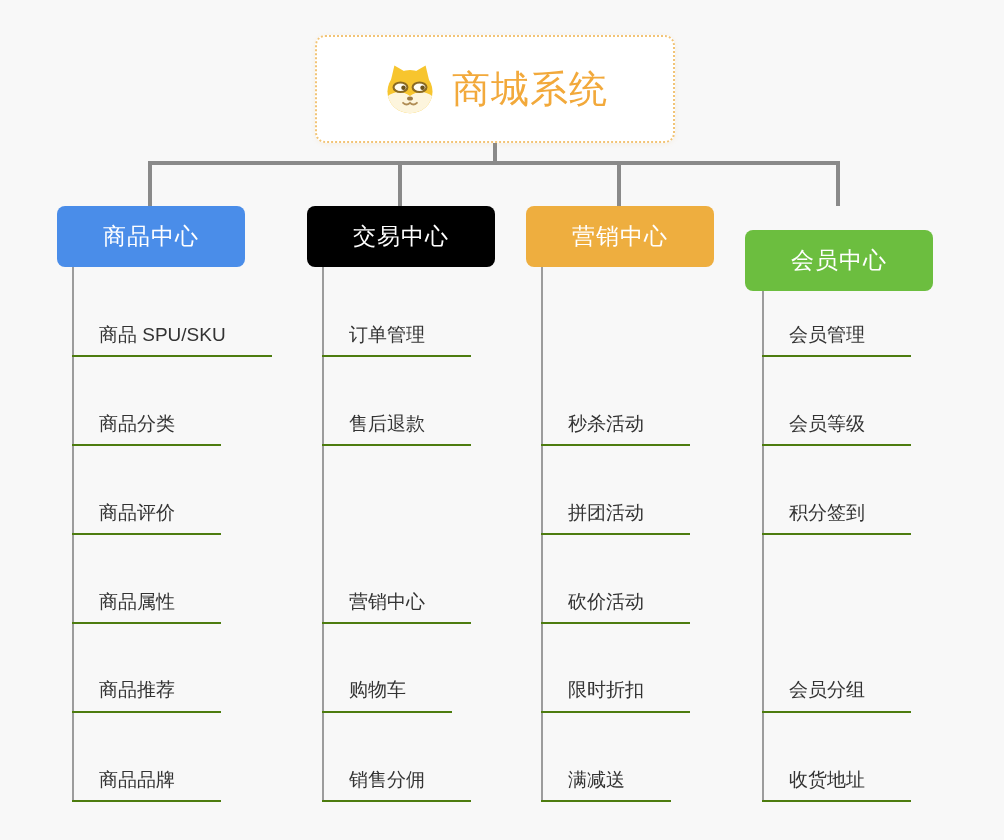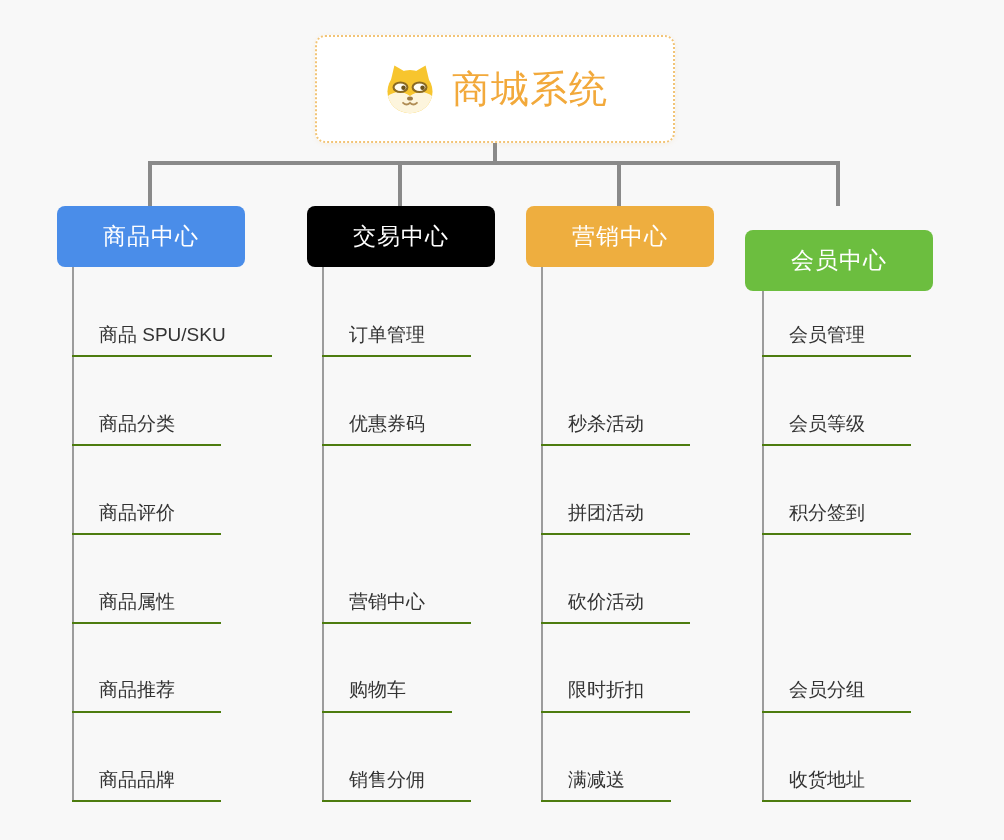--- a/index.html
+++ b/index.html
@@ -159,21 +159,21 @@
   </div>
 
   <div class="leaf x0 r0">商品 SPU/SKU</div>
   <div class="leaf x0 r1">商品分类</div>
   <div class="leaf x0 r2">商品评价</div>
   <div class="leaf x0 r3">商品属性</div>
   <div class="leaf x0 r4">商品推荐</div>
   <div class="leaf x0 r5">商品品牌</div>
 
   <div class="leaf x1 r0">订单管理</div>
-  <div class="leaf x1 r1">优惠券码</div>
+  <div class="leaf x1 r1">售后退款</div>
   <div class="leaf x1 r3">营销中心</div>
   <div class="leaf x1 r4">购物车</div>
   <div class="leaf x1 r5">销售分佣</div>
 
   <div class="leaf x2 r1">秒杀活动</div>
   <div class="leaf x2 r2">拼团活动</div>
   <div class="leaf x2 r3">砍价活动</div>
   <div class="leaf x2 r4">限时折扣</div>
   <div class="leaf x2 r5">满减送</div>
 

